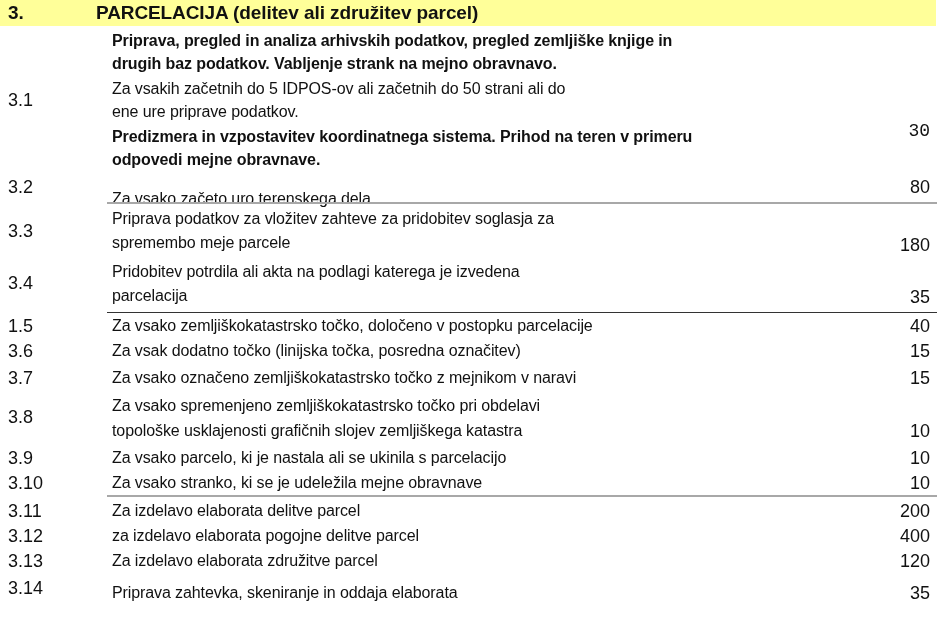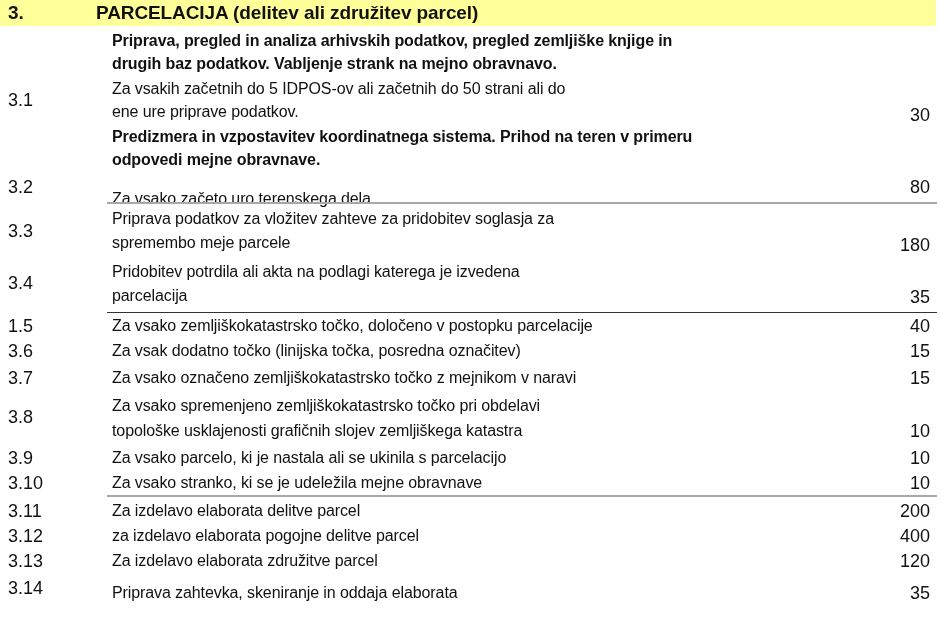--- a/index.html
+++ b/index.html
@@ -63,21 +63,21 @@
 <div class="header-band"></div>
 <div class="t h" style="left:8px; top:2px;">3.</div>
 <div class="t h" style="left:96px; top:2px;">PARCELACIJA (delitev ali združitev parcel)</div>
 
 <div class="t b" style="left:112px; top:30px;">Priprava, pregled in analiza arhivskih podatkov, pregled zemljiške knjige in</div>
 <div class="t b" style="left:112px; top:53px;">drugih baz podatkov.  Vabljenje strank na mejno obravnavo.</div>
 
 <div class="num" style="top:89px;">3.1</div>
 <div class="t" style="left:112px; top:78px;">Za vsakih začetnih  do 5 IDPOS-ov ali začetnih do 50 strani ali do</div>
 <div class="t" style="left:112px; top:101px;">ene ure priprave podatkov.</div>
-<div class="val" style="top:104px;">30</div>
+<div class="val" style="top:120px;font-family:Liberation Mono, monospace;">30</div>
 
 <div class="t b" style="left:112px; top:126px;">Predizmera in vzpostavitev koordinatnega sistema. Prihod na teren v primeru</div>
 <div class="t b" style="left:112px; top:149px;">odpovedi mejne obravnave.</div>
 
 <div class="num" style="top:176px;">3.2</div>
 <div class="t" style="left:112px; top:180px;margin-top:8px;">Za vsako začeto uro terenskega dela.</div>
 <div class="val" style="top:176px;margin-left:40px;">80</div>
 <div class="rule gray" style="top:202px;"></div>
 
 <div class="num" style="top:220px;">3.3</div>

